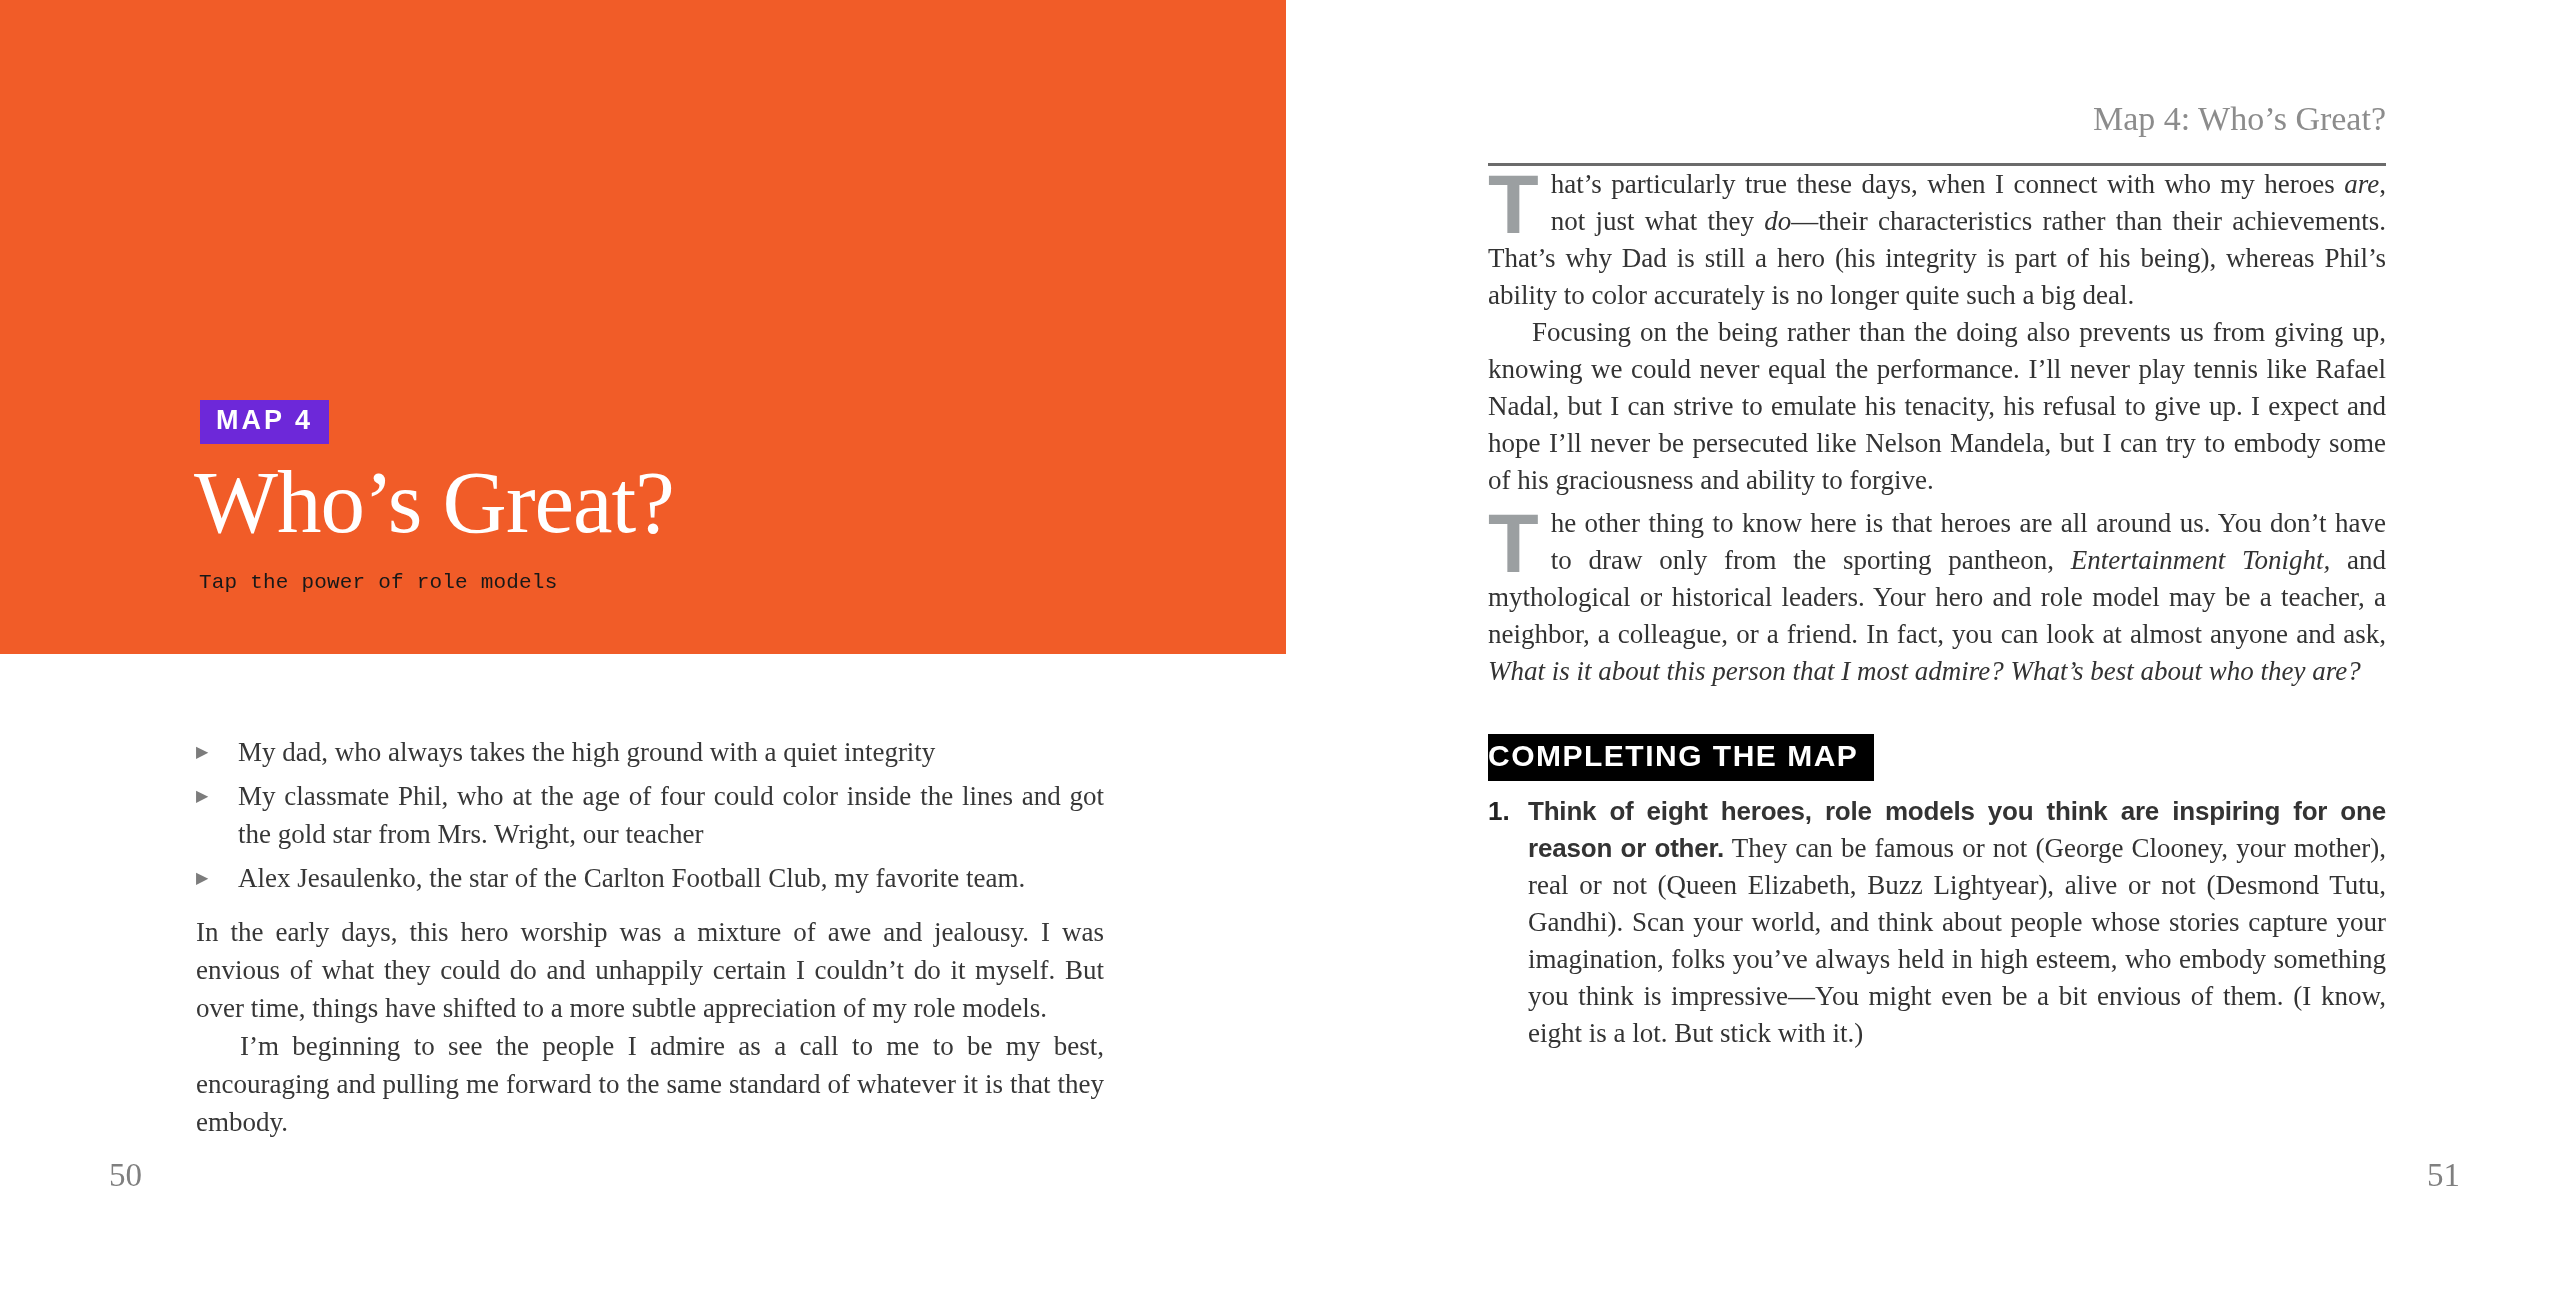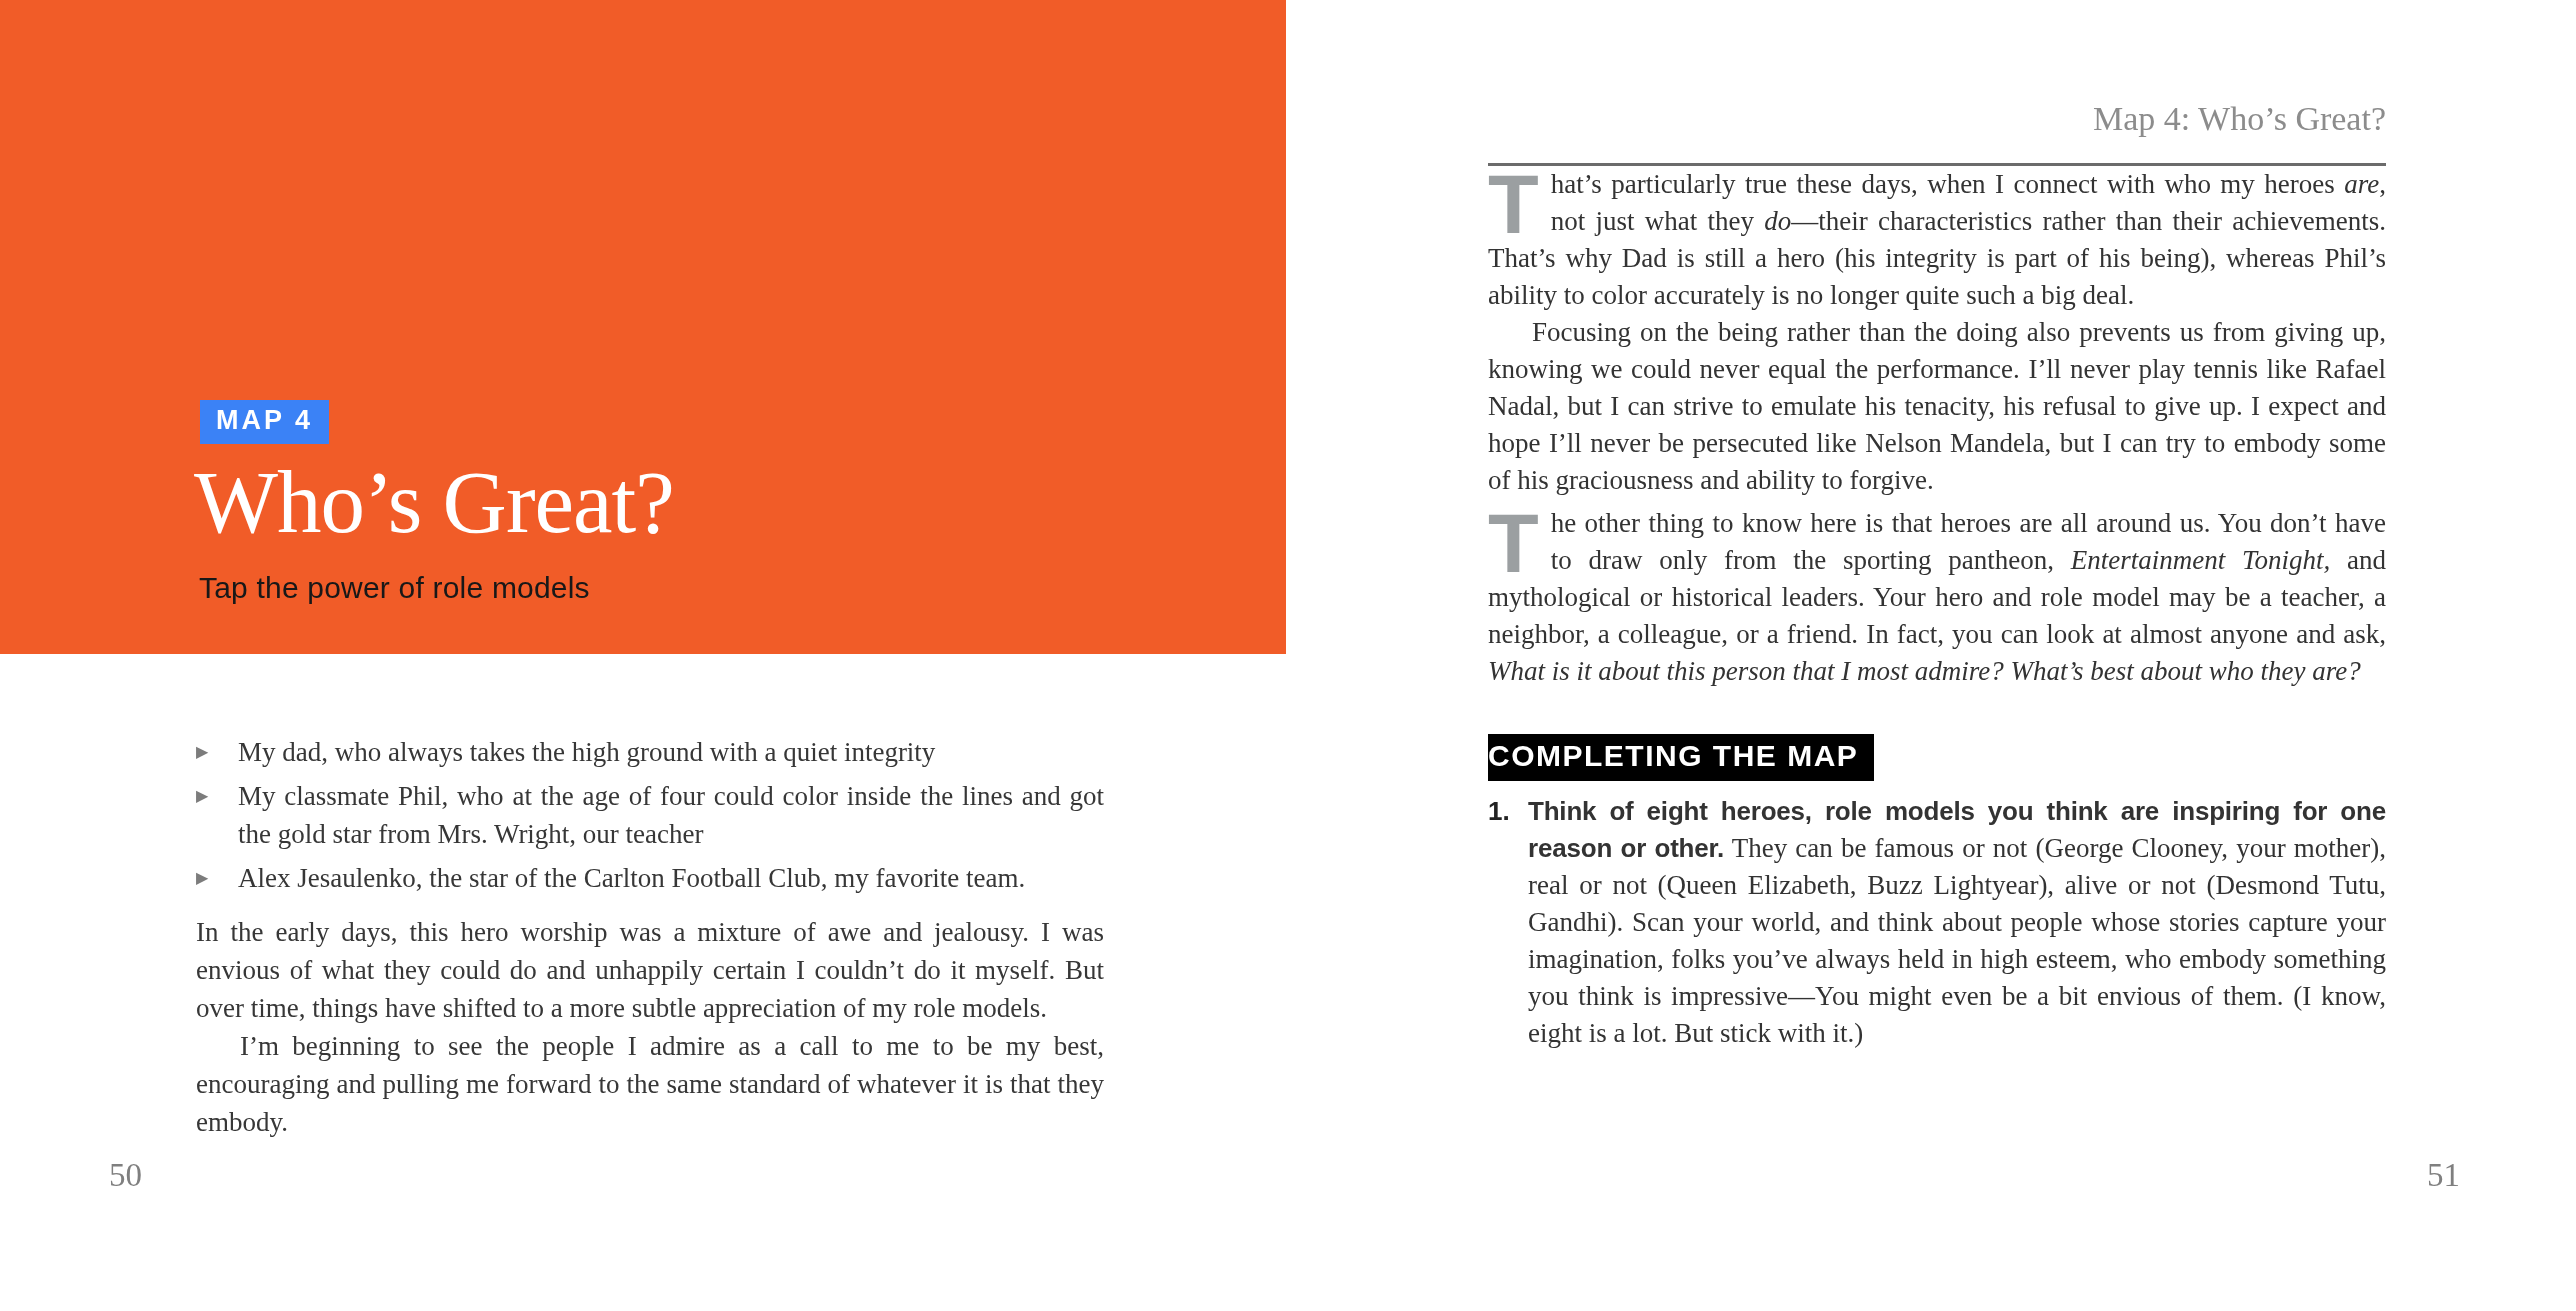--- a/index.html
+++ b/index.html
@@ -3,28 +3,28 @@
 <meta charset="utf-8">
 <style>
   * { margin:0; padding:0; box-sizing:border-box; }
   html,body { width:2576px; height:1312px; background:#ffffff; overflow:hidden;
               font-family:"Liberation Serif", serif; }
   .spread { position:relative; width:2576px; height:1312px; background:#ffffff; }
 
   
   .hero { position:absolute; left:0; top:0; width:1286px; height:654px; background:#F15C28; }
   .map-badge { position:absolute; left:200px; top:400px; display:inline-block;
-               background:#3b82f6; color:#ffffff;
+               background:#6d28d9; color:#ffffff;
                font-family:"Liberation Sans", sans-serif; font-weight:700;
                font-size:27px; letter-spacing:3px; padding:5px 16px 8px 16px; }
   .hero-title { position:absolute; left:194px; top:458px; color:#ffffff;
                 font-family:"Liberation Serif", serif; font-weight:400;
                 font-size:89px; line-height:1; letter-spacing:-1px; }
   .hero-subtitle { position:absolute; left:199px; top:571px; color:#181818;
-                   font-family:Liberation Sans, sans-serif; font-size:30px;
+                   font-family:Liberation Mono, monospace; font-size:21px;
                    letter-spacing:0.2px; }
 
   .body-left { position:absolute; left:196px; top:713px; width:908px;
                color:#373737; font-size:27px; line-height:38px; text-align:justify; }
   .body-left .lead { font-size:28px; letter-spacing:0.6px; }
   .bullets { list-style:none; margin-top:20px; margin-bottom:16px; }
   .bullets li { display:flex; margin-bottom:6px; text-align:justify; }
   .tri { flex:0 0 42px; color:#7c7c7c; font-size:16px; line-height:38px;
          font-family:"DejaVu Sans", sans-serif; }
   .btxt { flex:1; }

